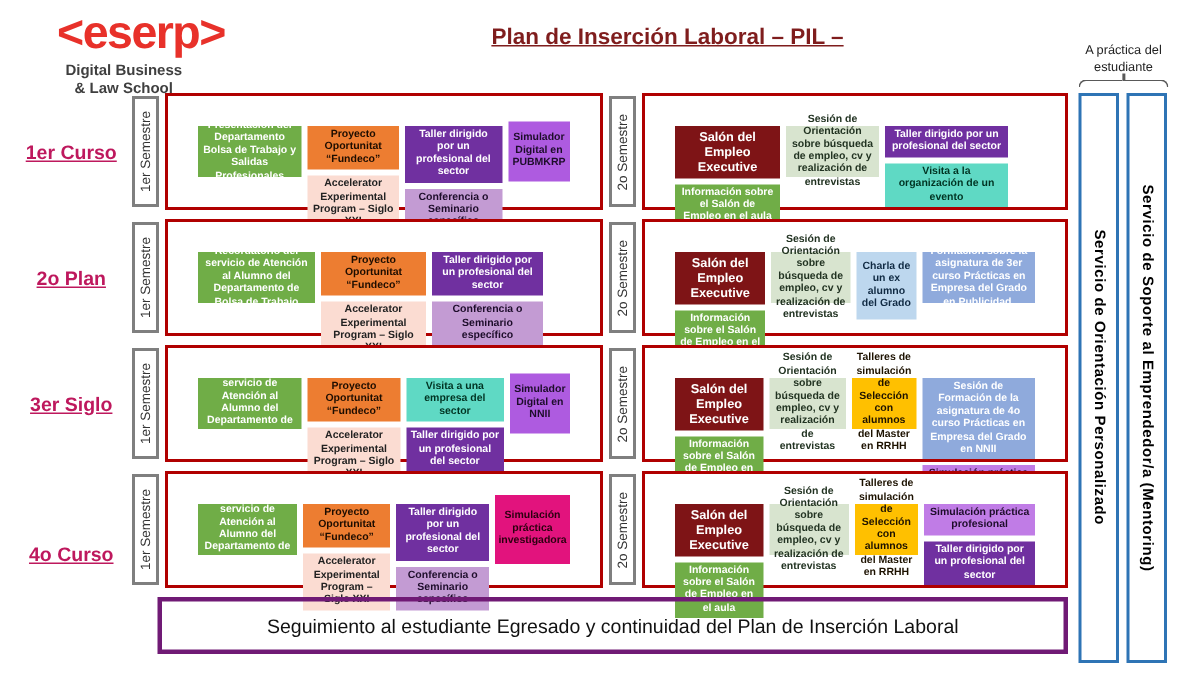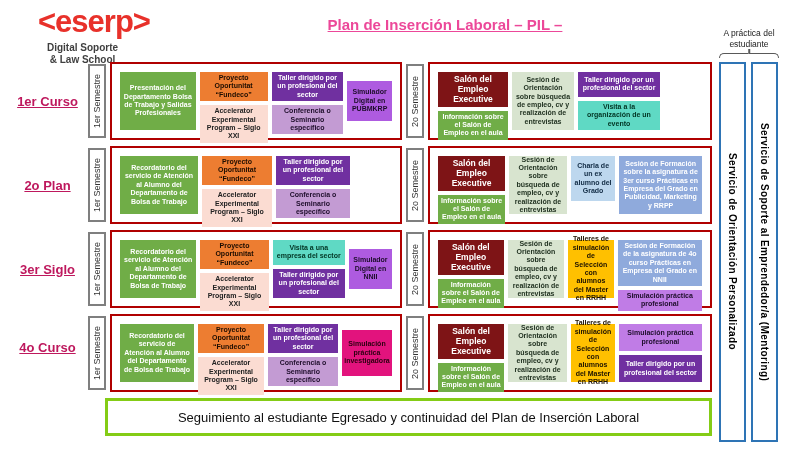--- a/index.html
+++ b/index.html
@@ -5,32 +5,32 @@
   html,body{margin:0;padding:0;}
   body{width:800px;height:450px;position:relative;background:#fff;
        font-family:"Liberation Sans",sans-serif;overflow:hidden;}
 
   
   .logo{position:absolute;left:14px;top:4px;font-size:31px;font-weight:bold;
         color:#E8312A;letter-spacing:-1px;margin-left:24px;}
   .logo-sub{position:absolute;left:30px;top:42px;width:105px;text-align:center;
         font-size:10px;font-weight:bold;color:#3F3F3F;line-height:1.2;}
   .title{position:absolute;left:280px;top:16px;width:330px;text-align:center;
-        font-size:15px;font-weight:bold;text-decoration:underline;color:#ec4899;}
+        font-size:15px;font-weight:bold;text-decoration:underline;color:#7f1d1d;}
 
   
   .course-label{position:absolute;left:10px;width:75px;height:78px;display:flex;
         align-items:center;justify-content:center;font-size:13px;font-weight:bold;
         text-decoration:underline;color:#be185d;}
   .sem-label{position:absolute;width:18px;height:74px;border:2px solid #7F7F7F;
         background:#fff;display:flex;align-items:center;justify-content:center;
         writing-mode:vertical-rl;transform:rotate(180deg);font-size:9px;color:#333;
         box-sizing:border-box;}
   .panel{position:absolute;height:78px;border:2px solid #B00000;background:#fff;
-        box-sizing:border-box;display:flex;gap:4px;padding:8px;align-items:stretch;}
+        box-sizing:border-box;display:flex;gap:4px;padding:20px;align-items:stretch;}
   .vcol{display:flex;flex-direction:column;gap:4px;}
   .vcol>.box{flex:1;}
   .box{display:flex;align-items:center;justify-content:center;text-align:center;
         font-weight:bold;font-size:7px;line-height:1.2;padding:2px 3px;
         box-sizing:border-box;}
   .box-lg{font-size:8.5px;}
   .extra{align-self:center;}
   .flex12{flex:1.25 !important;} .flex08{flex:.75 !important;}
   .top-half{align-self:flex-start;height:45px;}
 
@@ -60,29 +60,29 @@
   .brace{position:absolute;left:719px;top:50px;width:60px;height:9px;}
   .brace .bl,.brace .br{position:absolute;top:3px;width:49%;height:5px;
         border-top:1.5px solid #595959;box-sizing:border-box;}
   .brace .bl{left:0;border-left:1.5px solid #595959;border-top-left-radius:5px;}
   .brace .br{right:0;border-right:1.5px solid #595959;border-top-right-radius:5px;}
   .brace .tick{position:absolute;left:50%;top:-1px;width:1.5px;height:4.5px;
         background:#595959;transform:translateX(-50%);}
 
   
   .footer-box{position:absolute;left:105px;top:398px;width:607px;height:38px;
-        border:3px solid #84cc16;box-sizing:border-box;display:flex;
+        border:3px solid #701a75;box-sizing:border-box;display:flex;
         align-items:center;justify-content:center;font-size:13px;color:#111;}
 </style>
 </head>
 <body>
 
 <div class="logo">&lt;eserp&gt;</div>
 <div class="logo-sub">
-  <div>Digital Soporte</div>
+  <div>Digital Business</div>
   <div>&amp; Law School</div>
 </div>
 <div class="title">Plan de Inserción Laboral – PIL –</div>
 
 <div class="note">A práctica del estudiante</div>
 <div class="brace">
   <div class="bl"></div>
   <div class="br"></div>
   <div class="tick"></div>
 </div>
@@ -161,21 +161,21 @@
     <div class="box c-green">Información sobre el Salón de Empleo en el aula</div>
   </div>
   <div class="box c-ltgreen" style="width:60px;">Sesión de Orientación sobre búsqueda de empleo, cv y realización de entrevistas</div>
   <div class="box c-gold" style="width:48px;">Talleres de simulación de Selección con alumnos del Master en RRHH</div>
   <div class="vcol" style="width:90px;">
     <div class="box c-blue flex12">Sesión de Formación de la asignatura de 4o curso Prácticas en Empresa del Grado en NNII</div>
     <div class="box c-medpurple flex08">Simulación práctica profesional</div>
   </div>
 </div>
 
-<div class="course-label" style="top:308px;">4o Curso</div>
+<div class="course-label" style="top:330px;">4o Curso</div>
 <div class="sem-label" style="left:88px;top:316px;">1er Semestre</div>
 <div class="panel" style="left:110px;top:314px;width:292px;">
   <div class="box c-green" style="width:78px;">Recordatorio del servicio de Atención al Alumno del Departamento de Bolsa de Trabajo</div>
   <div class="vcol" style="width:70px;">
     <div class="box c-orange">Proyecto Oportunitat “Fundeco”</div>
     <div class="box c-pink">Accelerator Experimental Program – Siglo XXI</div>
   </div>
   <div class="vcol" style="width:74px;">
     <div class="box c-dkpurple">Taller dirigido por un profesional del sector</div>
     <div class="box c-ltpurple">Conferencia o Seminario específico</div>

